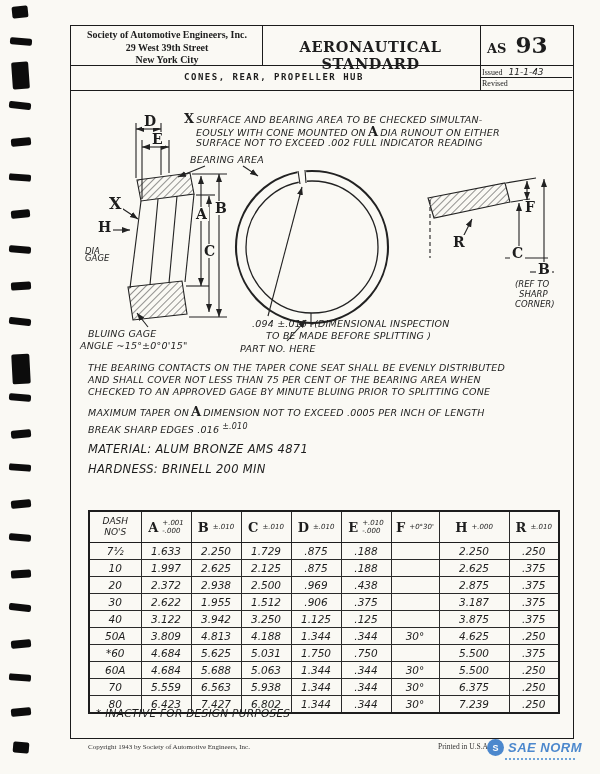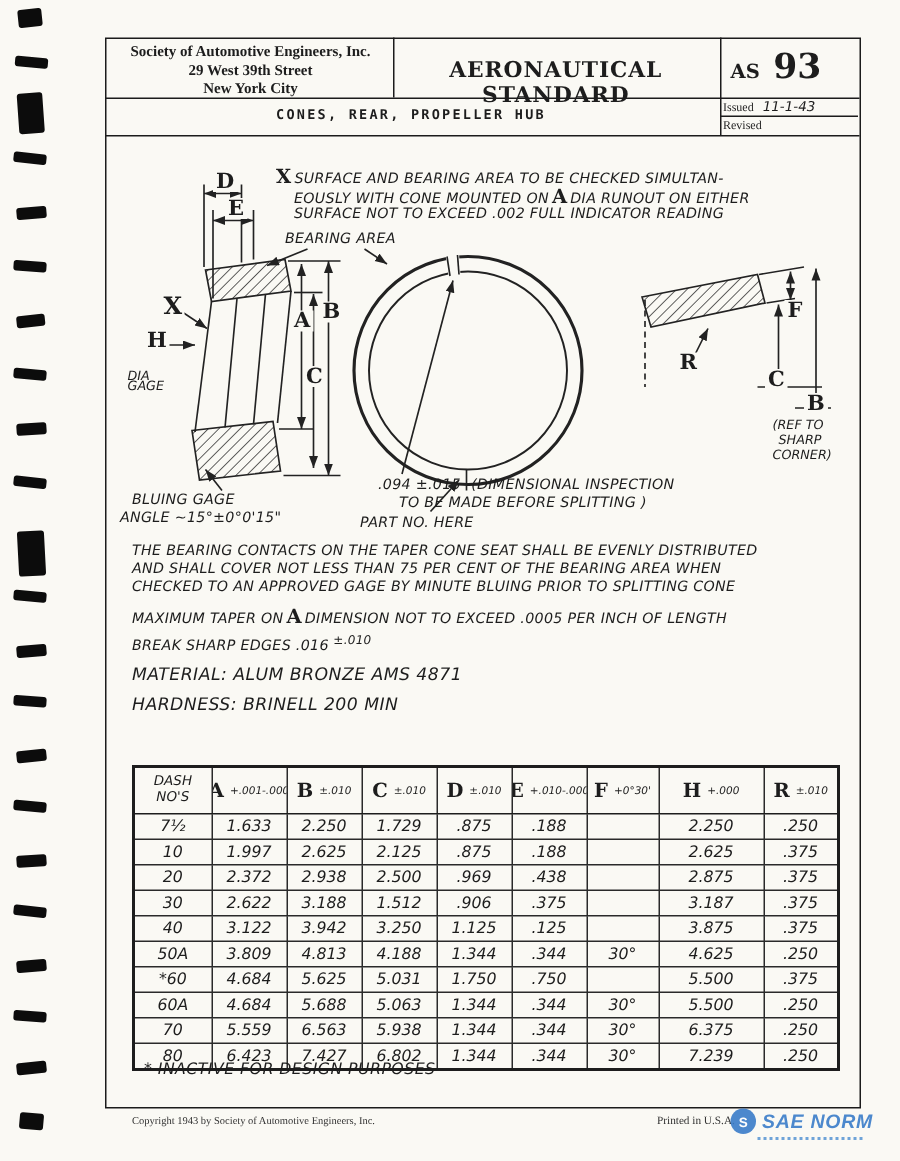--- a/index.html
+++ b/index.html
@@ -29,21 +29,21 @@
   .notes-lg{position:absolute;font:italic 11.5px "DejaVu Sans",sans-serif;letter-spacing:.3px;white-space:nowrap;}
   .sup{font:italic 8px "DejaVu Sans",sans-serif;vertical-align:4px;margin-left:3px;}
   .spec-table{position:absolute;left:88px;top:510px;border-collapse:collapse;table-layout:fixed;
        width:470px;background:transparent;padding-left:32px;}
   .spec-table td,.spec-table th{border:1px solid #2a2a2a;text-align:center;padding:0;height:16px;
        font:italic 10.5px "DejaVu Sans",sans-serif;overflow:hidden;}
   .spec-table{border:2px solid #1d1d1d;}
   .spec-table thead th{height:30px;border-bottom:1.6px solid #1d1d1d;}
   .hcell{display:flex;align-items:center;justify-content:center;gap:4px;}
   .hletter{font:bold 13px "DejaVu Serif",serif;font-style:normal;}
-  .htol{display:flex;flex-direction:row;font:italic 7px "DejaVu Sans",sans-serif;line-height:1.15;text-align:left;}
+  .htol{display:flex;flex-direction:column;font:italic 7px "DejaVu Sans",sans-serif;line-height:1.15;text-align:left;}
   .hdash{font:italic 9px "DejaVu Sans",sans-serif;line-height:1.2;}
   .foot-note{position:absolute;left:96px;top:707px;font:italic 10.5px "DejaVu Sans",sans-serif;letter-spacing:.3px;}
   .copyright{position:absolute;left:88px;top:743px;font:7px "Liberation Serif",serif;color:#333;}
   .printed{position:absolute;left:438px;top:742px;font:7.5px "Liberation Serif",serif;color:#333;}
   .watermark{position:absolute;left:487px;top:739px;display:flex;align-items:center;gap:4px;opacity:.9;}
   .wm-emblem{width:17px;height:17px;border-radius:50%;background:#3a7cc9;color:#fff;
        font:bold 9px "Liberation Sans",sans-serif;display:flex;align-items:center;justify-content:center;}
   .wm-text{font:bold italic 13px "Liberation Sans",sans-serif;color:#3a7cc9;letter-spacing:.5px;}
   .wm-line{position:absolute;left:505px;top:758px;width:70px;border-top:2px dotted #6ea3d8;}
   svg{display:block;}
@@ -336,21 +336,21 @@
           <td>2.500</td>
           <td>.969</td>
           <td>.438</td>
           <td></td>
           <td>2.875</td>
           <td>.375</td>
         </tr>
         <tr>
           <td>30</td>
           <td>2.622</td>
-          <td>3.188</td>
+          <td>1.955</td>
           <td>1.512</td>
           <td>.906</td>
           <td>.375</td>
           <td></td>
           <td>3.187</td>
           <td>.375</td>
         </tr>
         <tr>
           <td>40</td>
           <td>3.122</td>

